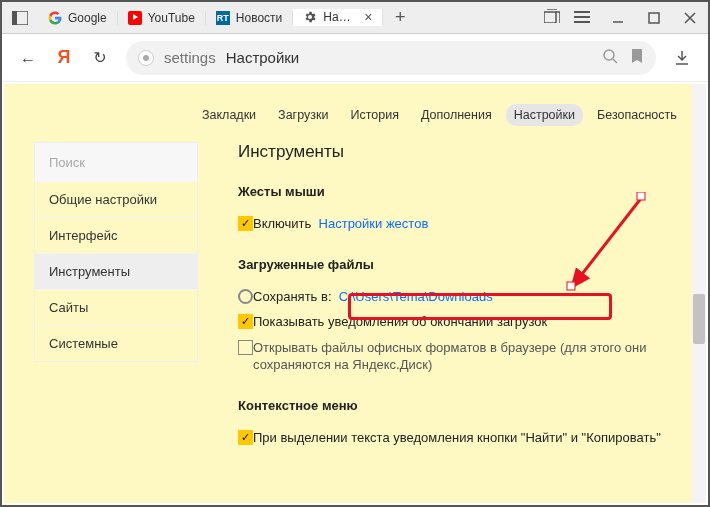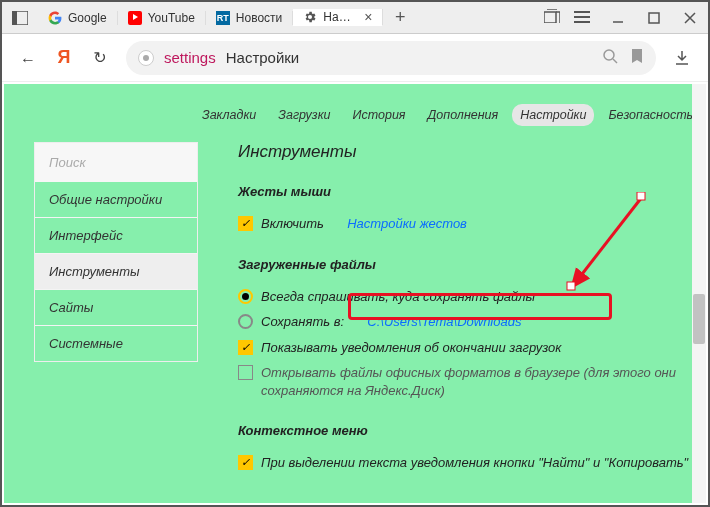--- a/index.html
+++ b/index.html
@@ -72,32 +72,31 @@
     height:34px;
     background:#f2f2f2;
     border-radius:17px;
     padding:0 12px;
     gap:10px;
     color:#333;
     margin: 0 6px;
   }
   .address .fav { width:16px;height:16px; border-radius:50%; background:#fff; border:1px solid #ccc; display:flex;align-items:center;justify-content:center;}
   .address .fav::after{content:""; width:6px;height:6px;border-radius:50%; background:#aaa;}
-  .address .url-strong { color:#be185d; font-size:15px;}
+  .address .url-strong { color:#737373; font-size:15px;}
   .address .url-rest { color:#333; font-size:15px;}
   .address-actions { display:flex; gap:12px; margin-left:auto; align-items:center; color:#888;}
   .dl-btn { width:32px; display:flex;align-items:center;justify-content:center; color:#555; cursor:pointer;}
 
   
   .content {
     position:absolute;
     top:82px; left:2px; right:2px; bottom:2px;
     overflow:hidden;
-    background:#86efac;
-    font-style:italic;
+    background:#fef9c3;
   }
 
   .topnav {
     display:flex;
     gap:6px;
     padding: 20px 0 16px 0;
     margin-left: 190px;
     font-size:12.5px;
     color:#333;
   }
@@ -131,21 +130,21 @@
   .settings {
     flex:1;
     padding-left: 40px;
     padding-right: 6px;
     font-size:13px;
     color:#222;
     overflow: hidden;
   }
   .settings h2 { font-size:17px; font-weight:400; margin:0 0 22px 0; color:#222;}
   .sect-title { font-weight:700; font-size:13px; margin:20px 0 12px; }
-  .row { display:flex; align-items:flex-start; gap:8px; padding:4px 0; line-height:1.35;}
+  .row { display:flex; align-items:flex-start; padding:4px 0; line-height:1.35;}
   .chk, .rdo {
     width:15px; height:15px; flex:0 0 15px;
     border:1px solid #888;
     display:flex;align-items:center;justify-content:center;
     cursor:pointer;
     margin-top:1px;
   }
   .chk.on { background:#ffc700; border-color:#ffc700;}
   .chk.on::after { content:"✓"; font-size:11px; color:#000; line-height:1;}
   .rdo { border-radius:50%; border-width:2px;}
@@ -320,24 +319,20 @@
       <div class="sect-title">Жесты мыши</div>
       <div class="row">
         <span class="chk on"></span>
         <span>Включить</span>
         <span>&nbsp;&nbsp;</span>
         <span class="link">Настройки жестов</span>
       </div>
 
       <div class="sect-title">Загруженные файлы</div>
       <div class="row">
-        <span class="rdo on"></span>
-        <span>Всегда спрашивать, куда сохранять файлы</span>
-      </div>
-      <div class="row">
         <span class="rdo"></span>
         <span>Сохранять в:</span>
         <span>&nbsp;&nbsp;</span>
         <span class="link">C:\Users\Tema\Downloads</span>
       </div>
       <div class="row">
         <span class="chk on"></span>
         <span>Показывать уведомления об окончании загрузок</span>
       </div>
       <div class="row">

